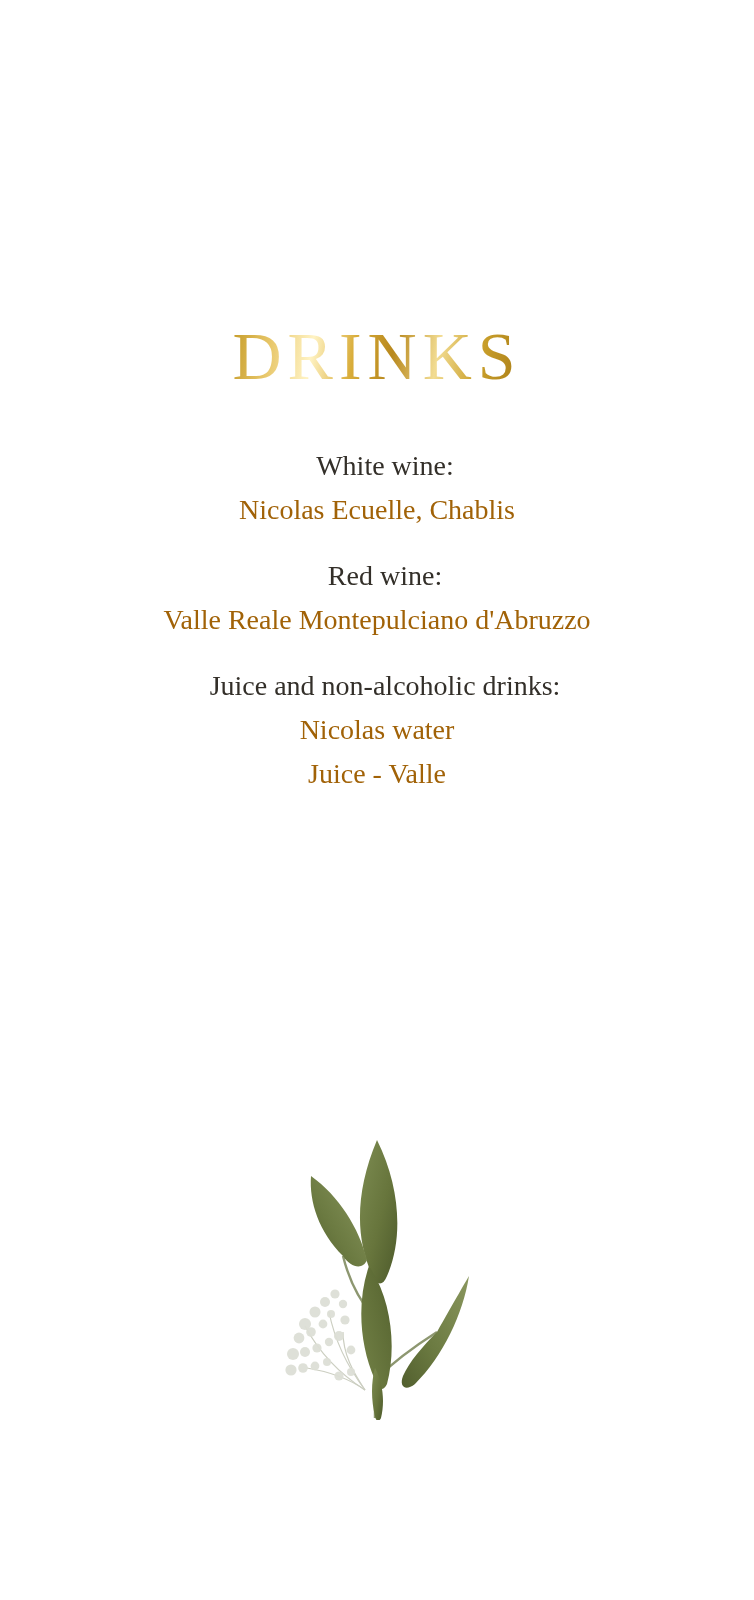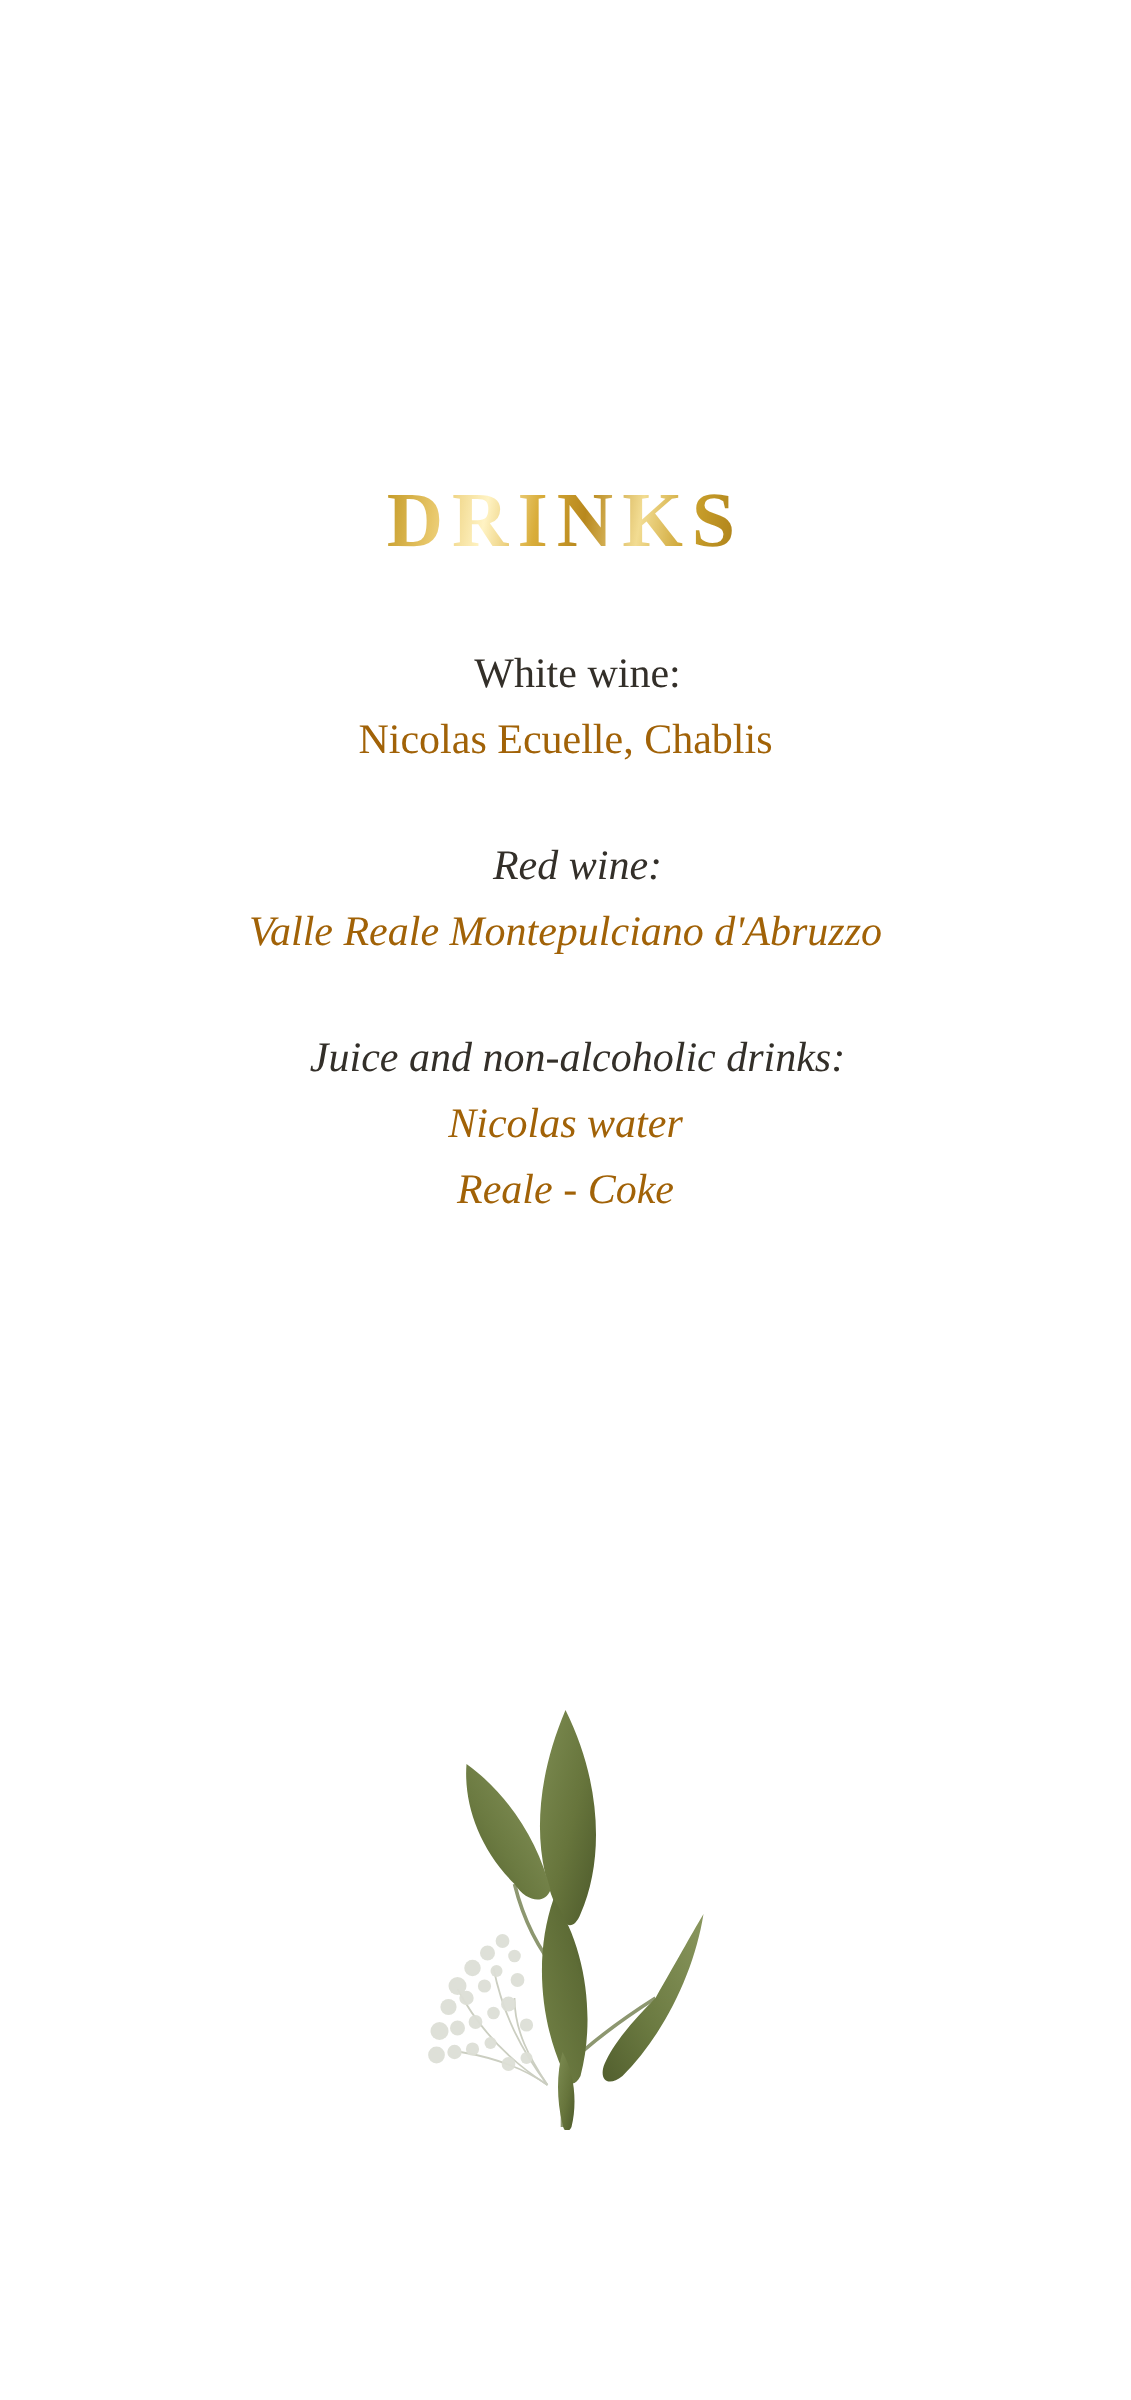--- a/index.html
+++ b/index.html
@@ -19,24 +19,24 @@
   .menu-card {
     position: absolute;
     inset: 0;
     display: flex;
     flex-direction: column;
     align-items: center;
   }
 
   .menu-title {
     margin-top: 322px;
-    font-size: 52px;
+    font-size: 68px;
     line-height: 1;
     letter-spacing: 6px;
-    font-weight: 700;
+    font-weight: 400;
     text-align: left;
     background: linear-gradient(100deg,
         #c49a26 0%,
         #e8c76a 14%,
         #fff3c4 28%,
         #d9ad3a 42%,
         #b8881d 55%,
         #f2dc92 70%,
         #caa02c 84%,
         #a87c16 100%);
@@ -50,22 +50,21 @@
   .menu-body {
     margin-top: 54px;
     width: 100%;
     text-align: center;
   }
 
   .section {
     margin-bottom: 0;
   }
   .section + .section {
-    margin-top: 40px;
-    font-style: italic;
+    margin-top: 22px;
   }
 
   .section-heading {
     font-size: 28px;
     line-height: 44px;
     color: #332f29;
     font-weight: 400;
     padding-left: 16px;
   }
 
@@ -100,21 +99,21 @@
     </div>
 
     <div class="section">
       <div class="section-heading">Red wine:</div>
       <div class="section-item">Valle Reale Montepulciano d'Abruzzo</div>
     </div>
 
     <div class="section">
       <div class="section-heading">Juice and non-alcoholic drinks:</div>
       <div class="section-item">Nicolas water</div>
-      <div class="section-item">Reale - Coke</div>
+      <div class="section-item">Juice - Valle</div>
     </div>
 
   </div>
 
   <svg class="sprig" viewBox="0 0 260 340">
     <defs>
       <linearGradient id="leafA" x1="0" y1="0" x2="1" y2="1">
         <stop offset="0%" stop-color="#7d8c52"></stop>
         <stop offset="55%" stop-color="#67753c"></stop>
         <stop offset="100%" stop-color="#4d5a2b"></stop>

